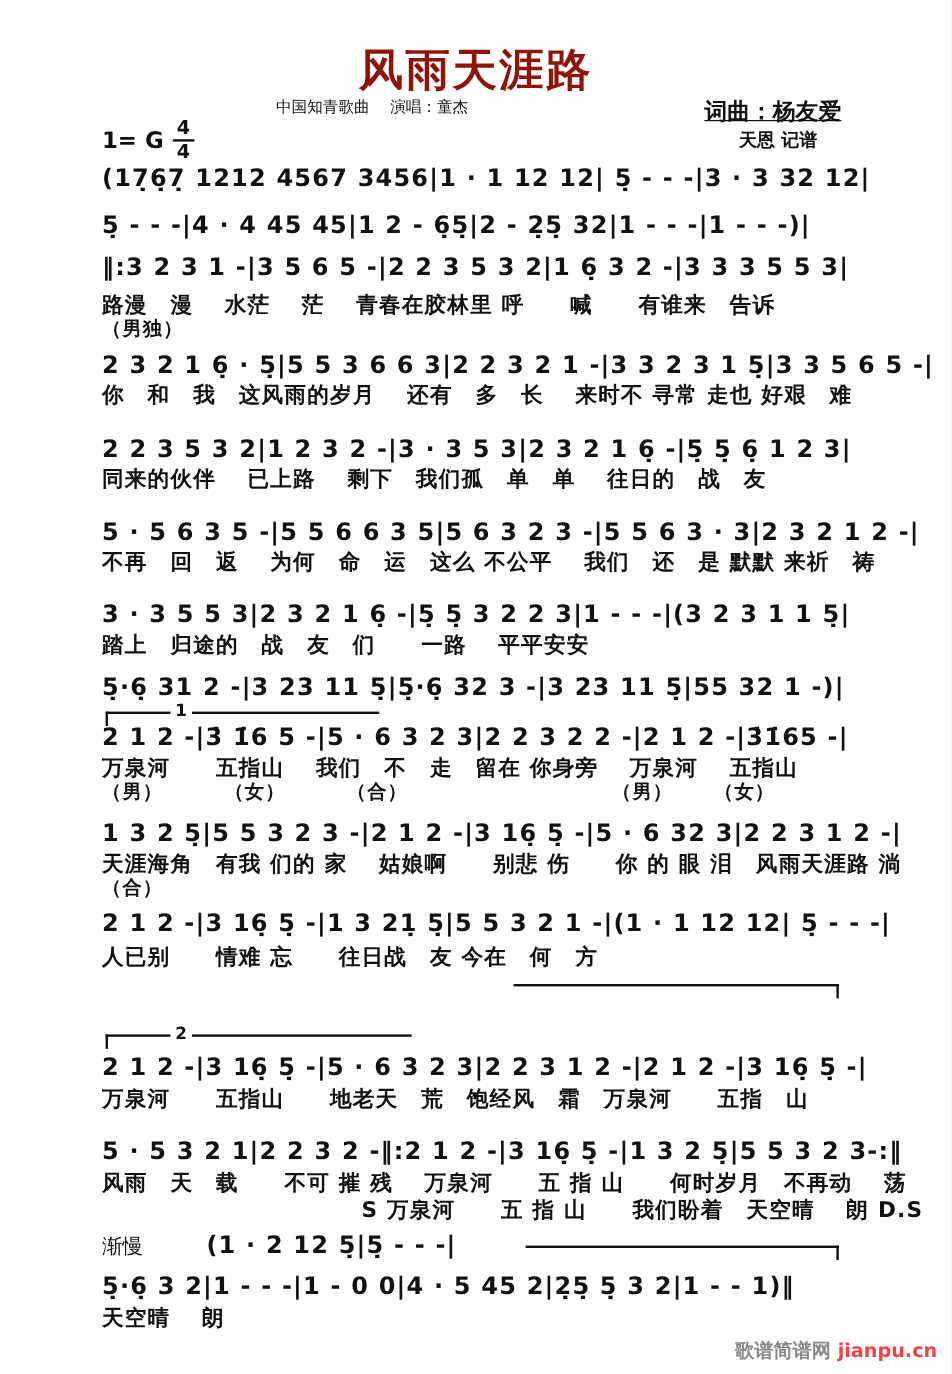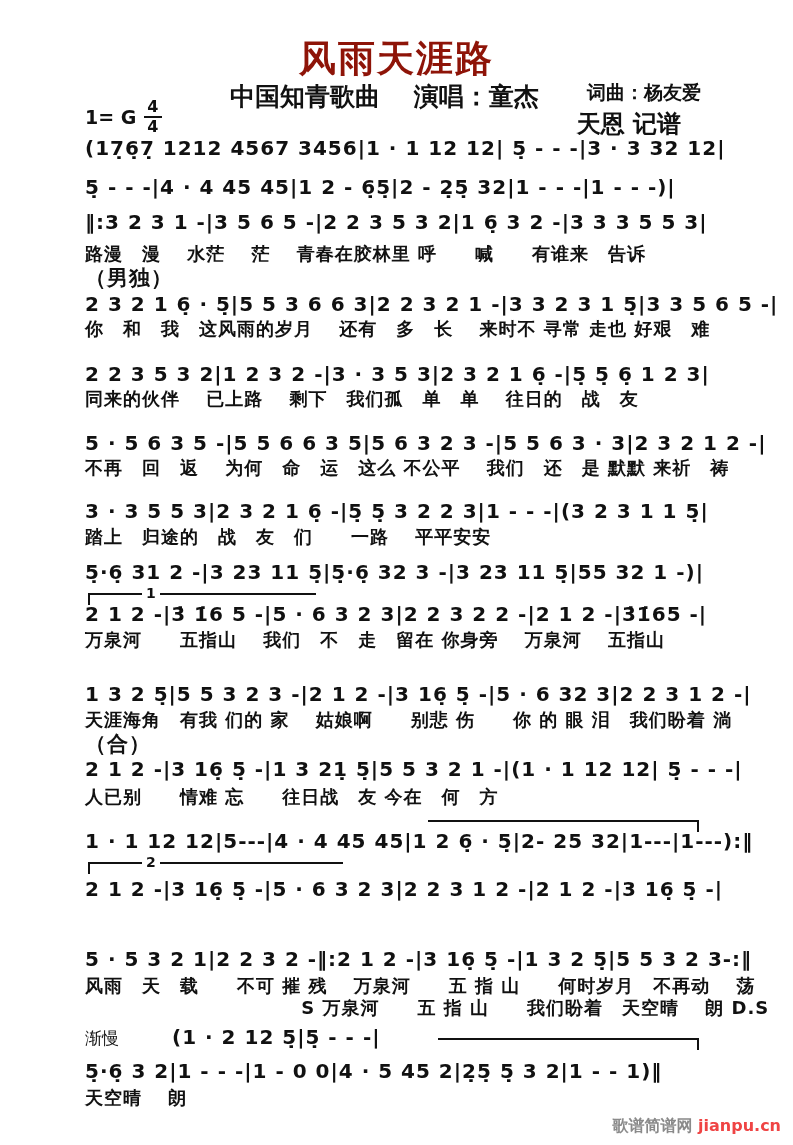--- a/index.html
+++ b/index.html
@@ -16,31 +16,31 @@
   .title{
     position:absolute;top:34px;left:0;width:100%;
     text-align:center;
     font-size:37px;font-weight:700;
     color:#8e1408;
     letter-spacing:2px;
     font-family:"DejaVu Sans","Liberation Sans",sans-serif;
   }
   .subtitle{
     position:absolute;top:80px;left:230px;
-    font-size:25px;font-weight:700;white-space:pre;
+    font-size:13px;font-weight:400;white-space:pre;
   }
-  .credit1{position:absolute;top:80px;right:92px;font-size:19px;font-weight:700;white-space:pre;}
-  .credit2{position:absolute;top:108px;right:112px;font-size:24px;font-weight:700;white-space:pre;text-align:right;}
+  .credit1{position:absolute;top:80px;right:92px;font-size:19px;font-weight:700;white-space:pre;text-decoration:underline;}
+  .credit2{position:absolute;top:108px;right:112px;font-size:15px;font-weight:700;white-space:pre;text-align:right;}
   .keyrow{position:absolute;top:99px;left:85px;font-size:19px;font-weight:700;display:flex;align-items:center;}
   .frac{display:inline-block;margin-left:8px;text-align:center;line-height:1;vertical-align:middle;}
   .frac .top{display:block;border-bottom:2px solid #111;padding:0 3px 1px 3px;font-size:16px;font-weight:700;}
   .frac .bot{display:block;padding:1px 3px 0 3px;font-size:16px;font-weight:700;}
   .notes{font-size:20px;font-weight:700;letter-spacing:1px;}
   .lyrics{font-size:18px;font-weight:700;letter-spacing:1px;}
-  .plabel{font-size:21px;font-weight:700;letter-spacing:1px;}
+  .plabel{font-size:16px;font-weight:700;letter-spacing:1px;}
   .tempo{position:absolute;left:85px;font-size:17px;font-weight:400;}
   .volta{position:absolute;height:10px;border-top:2px solid #111;border-left:2px solid #111;}
   .volta .vnum{
     position:absolute;top:-11px;left:52px;
     background:#fff;padding:0 4px;
     font-size:14px;font-weight:700;line-height:1.4;
   }
   .overline{position:absolute;height:10px;border-top:2px solid #111;border-right:2px solid #111;}
   .watermark{
     position:absolute;top:1116px;right:12px;
@@ -85,35 +85,36 @@
   <div class="row notes" style="top:499px">3 · 3 5 5 3|2 3 2 1 6̣ -|5̣ 5̣ 3 2 2 3|1 - - -|(3 2 3 1 1 5̣|</div>
   <div class="row lyrics" style="top:525px">踏上　归途的　战　友　们　　一路　 平平安安</div>
 
   <div class="row notes" style="top:560px">5̣·6̣ 31 2 -|3 23 11 5̣|5̣·6̣ 32 3 -|3 23 11 5̣|55 32 1 -)|</div>
 
   <div class="volta" style="top:593px;left:88px;width:226px;">
     <span class="vnum">1</span>
   </div>
   <div class="row notes" style="top:602px">2 1 2 -|3̇ 1̇6 5 -|5 · 6 3 2 3|2 2 3 2 2 -|2 1 2 -|3̇1̇65 -|</div>
   <div class="row lyrics" style="top:628px">万泉河　　五指山　 我们　不　走　留在 你身旁　 万泉河　 五指山</div>
+  <div class="row plabel" style="top:650px">（男）　　　（女）　　　（合）　　　　　　　　　　（男）　　（女）</div>
 
   <div class="row notes" style="top:682px">1 3 2 5̣|5 5 3 2 3 -|2 1 2 -|3 16̣ 5̣ -|5 · 6 32 3|2 2 3 1 2 -|</div>
-  <div class="row lyrics" style="top:708px">天涯海角　有我 们的 家　 姑娘啊　　别悲 伤　　你 的 眼 泪　我们盼着 淌</div>
+  <div class="row lyrics" style="top:708px">天涯海角　有我 们的 家　 姑娘啊　　别悲 伤　　你 的 眼 泪　风雨天涯路 淌</div>
   <div class="row plabel" style="top:730px">（合）</div>
 
   <div class="row notes" style="top:757px">2 1 2 -|3 16̣ 5̣ -|1 3 21̣ 5̣|5 5 3 2 1 -|(1 · 1 12 12| 5̣ - - -|</div>
   <div class="row lyrics" style="top:785px">人已别　　情难 忘　　往日战　友 今在　何　方</div>
 
   <div class="overline" style="top:820px;left:428px;width:269px;"></div>
-  <div class="row notes" style="top:829px">1 · 1 12 12|5---|4 · 4 45 45|1 2 6̣ · 5̣|2- 25 32|1---|1---):‖</div>
 
   <div class="volta" style="top:862px;left:88px;width:253px;">
     <span class="vnum">2</span>
   </div>
   <div class="row notes" style="top:877px">2 1 2 -|3 16̣ 5̣ -|5 · 6 3 2 3|2 2 3 1 2 -|2 1 2 -|3 16̣ 5̣ -|</div>
+  <div class="row lyrics" style="top:904px">万泉河　　五指山　　地老天　荒　饱经风　霜　万泉河　　五指　山</div>
 
   <div class="row notes" style="top:947px">5 · 5 3 2 1|2 2 3 2 -‖:2 1 2 -|3 16̣ 5̣ -|1 3 2 5̣|5 5 3 2 3-:‖</div>
   <div class="row lyrics" style="top:974px">风雨　天　载　　不可 摧 残　 万泉河　　五 指 山　　何时岁月　不再动　 荡</div>
   <div class="row lyrics" style="top:996px">　　　　　　　　　　　 S 万泉河　　五 指 山　　我们盼着　天空晴　 朗 D.S</div>
 
   <div class="tempo" style="top:1027px">渐慢</div>
   <div class="row notes" style="top:1025px;left:172px">(1 · 2 12 5̣|5̣ - - -|</div>
   <div class="overline" style="top:1038px;left:438px;width:259px;"></div>
 
   <div class="row notes" style="top:1059px">5̣·6̣ 3 2|1 - - -|1 - 0 0|4 · 5 45 2|2̣5̣ 5̣ 3 2|1 - - 1)‖</div>

